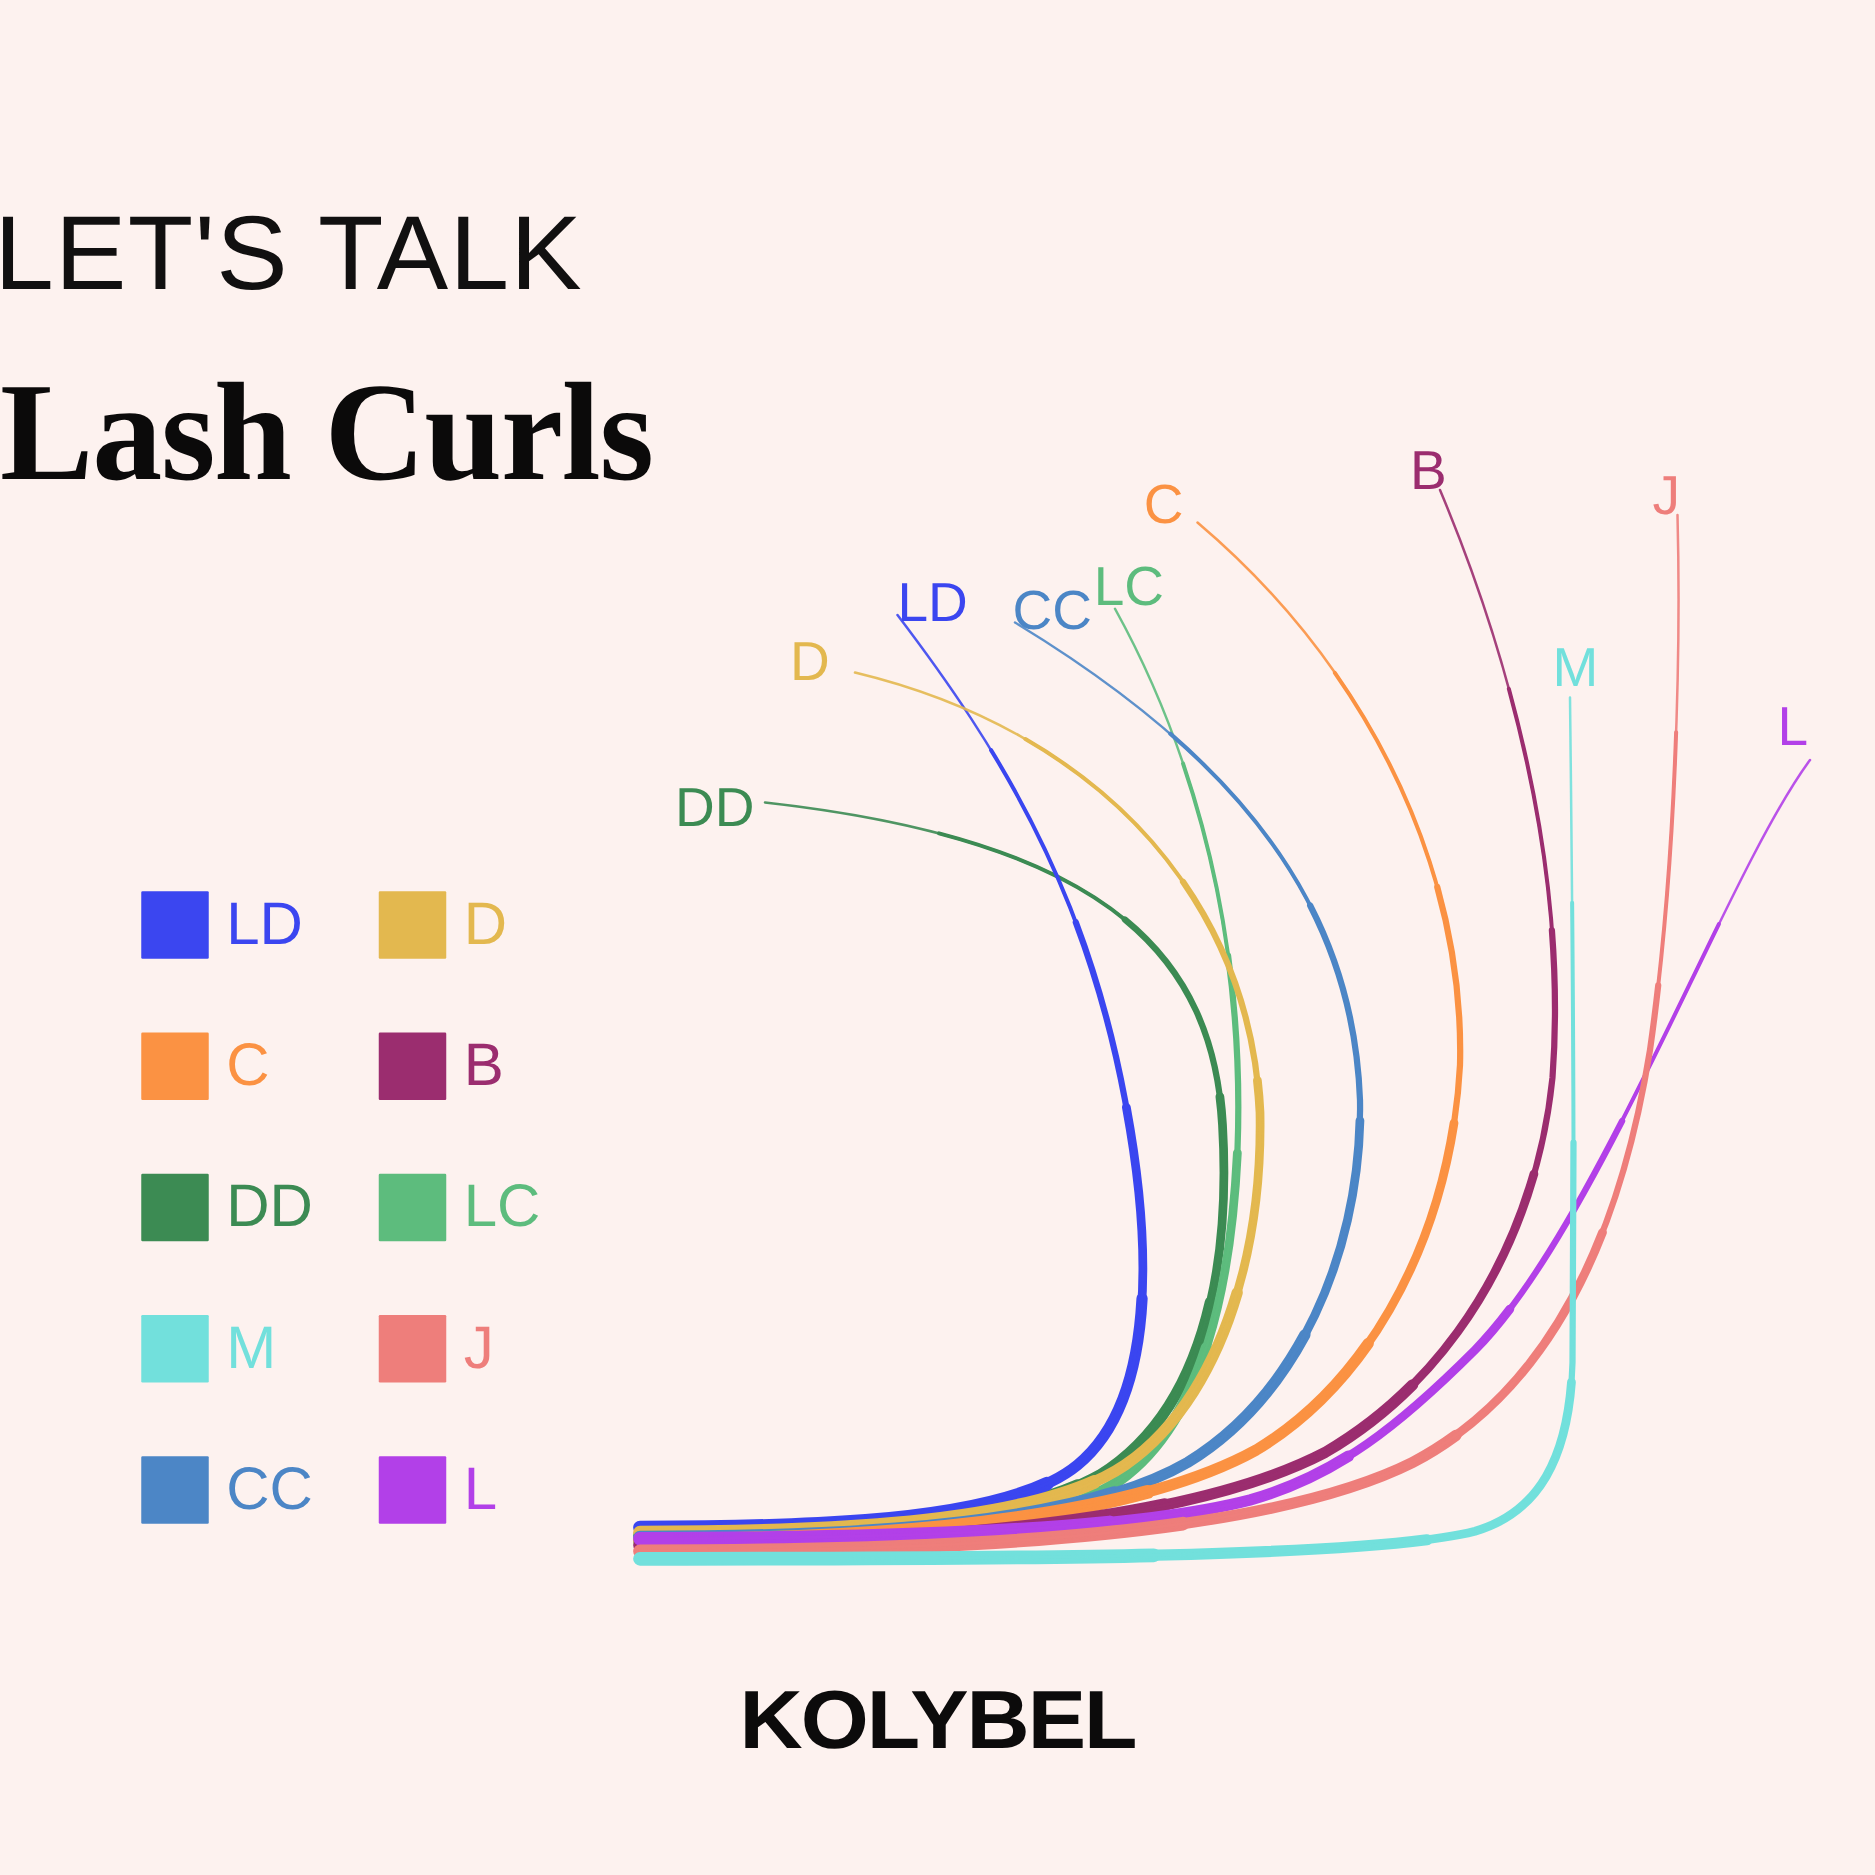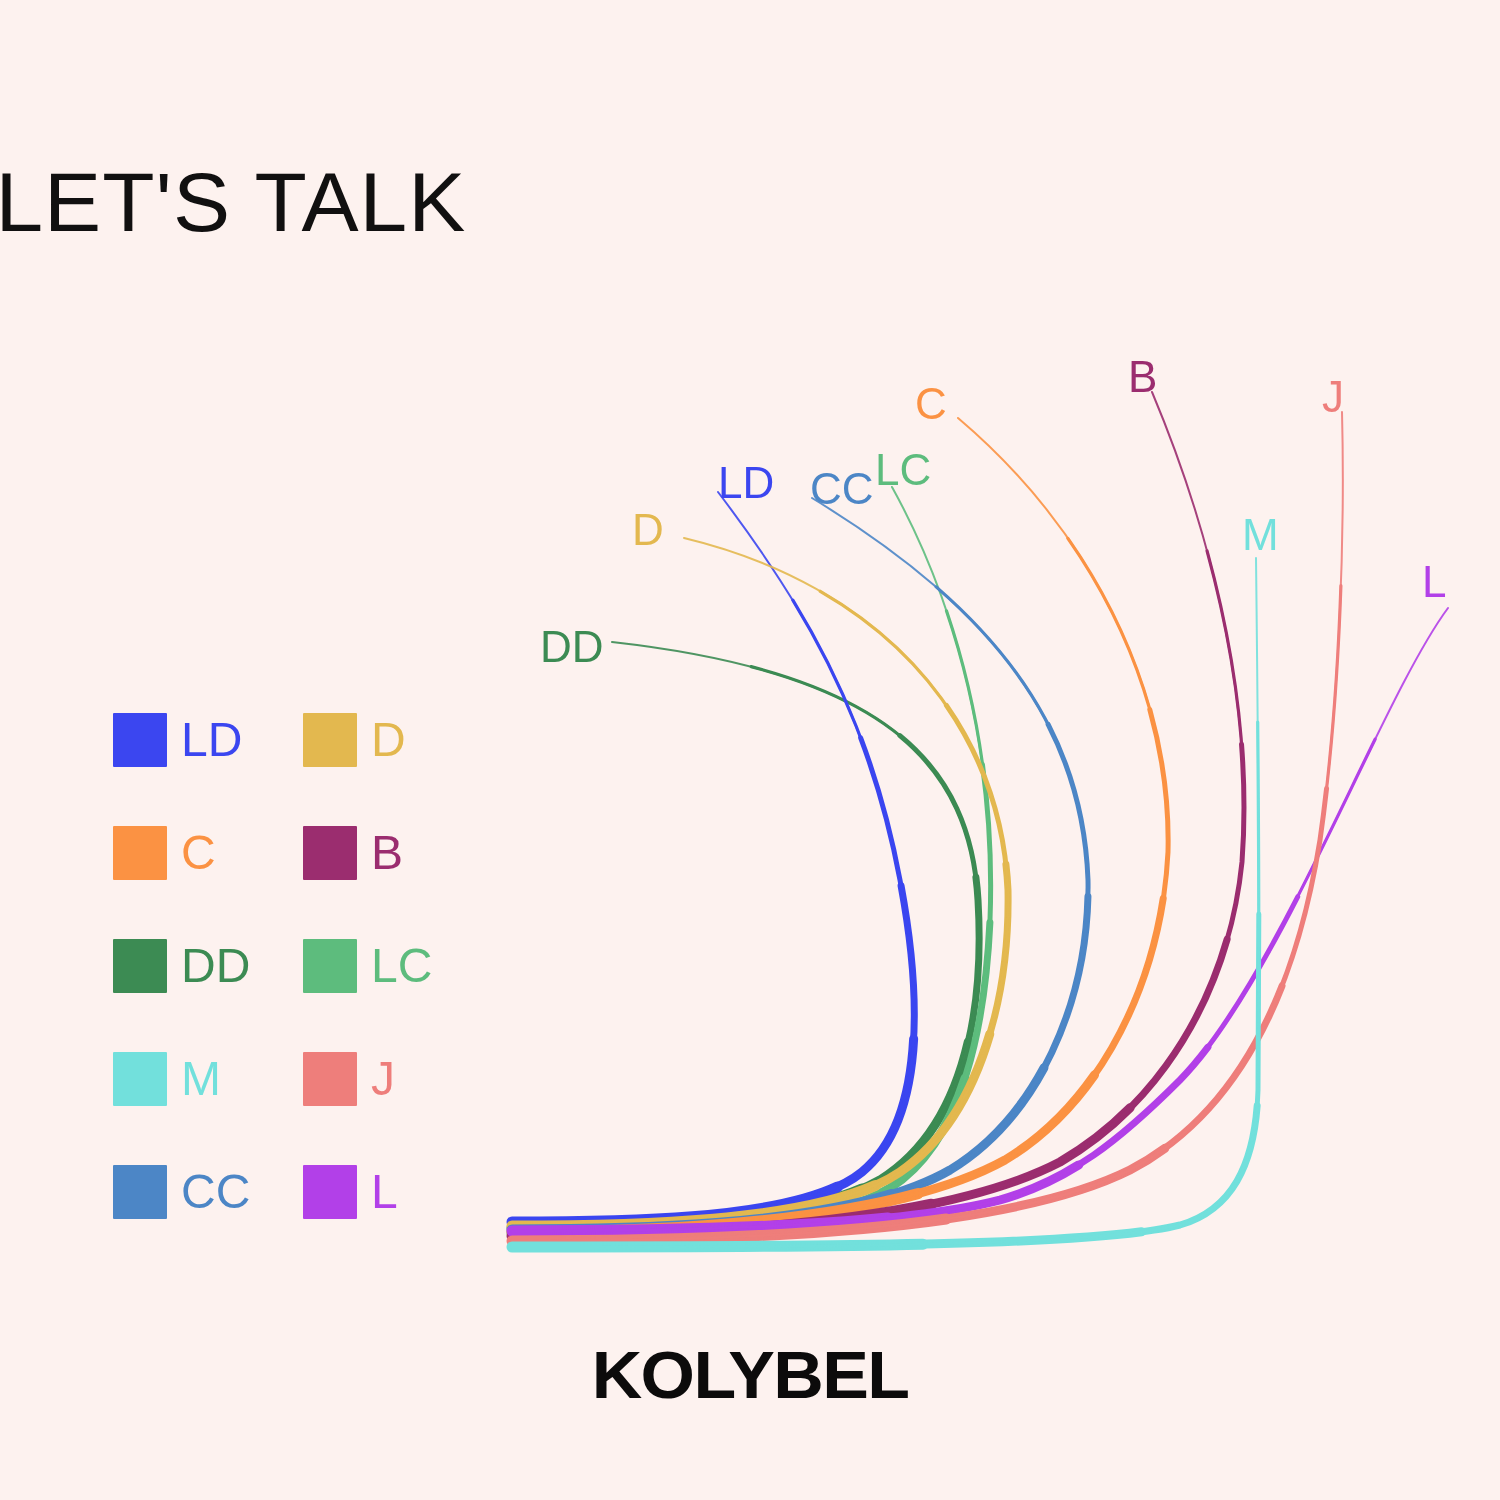--- a/index.html
+++ b/index.html
@@ -12,21 +12,23 @@
     position:relative;
   }
   #stage{position:absolute;inset:0;width:1500px;height:1500px;}
 
   
   .title-row{
     position:absolute;
     left:0; right:0; top:160px;
     display:flex;
     align-items:baseline;
+    justify-content:center;
     gap:46px;
+    flex-direction:column;
   }
   .title-light{
     font-family:"Liberation Sans", sans-serif;
     font-weight:300;
     font-size:84px;
     letter-spacing:1px;
     color:#111010;
     line-height:1;
     transform:scaleX(1.02);
   }
@@ -92,20 +94,21 @@
 
   svg#curves{position:absolute;left:0;top:0;width:1500px;height:1500px;}
 </style>
 </head>
 <body style="background: rgb(253, 242, 239);">
 
 <div id="stage">
 
   <div class="title-row">
     <span class="title-light">LET'S TALK</span>
+    <span class="title-serif">Lash Curls</span>
   </div>
 
   <svg id="curves" viewBox="0 0 1500 1500">
     <defs>
 
     <linearGradient id="grad-DD" gradientUnits="userSpaceOnUse" x1="512" y1="1230" x2="540" y2="625">
           <stop offset="0" stop-color="#3C8B53" stop-opacity="1"></stop>
           <stop offset="0.45" stop-color="#3C8B53" stop-opacity="1"></stop>
           <stop offset="0.72" stop-color="#3C8B53" stop-opacity="0.85"></stop>
           <stop offset="1" stop-color="#3C8B53" stop-opacity="0.35"></stop>

